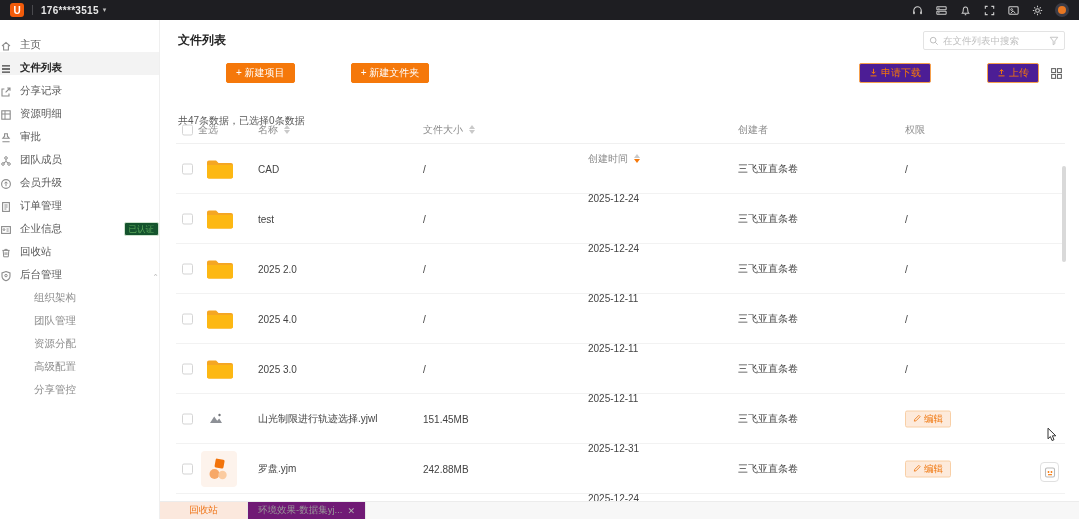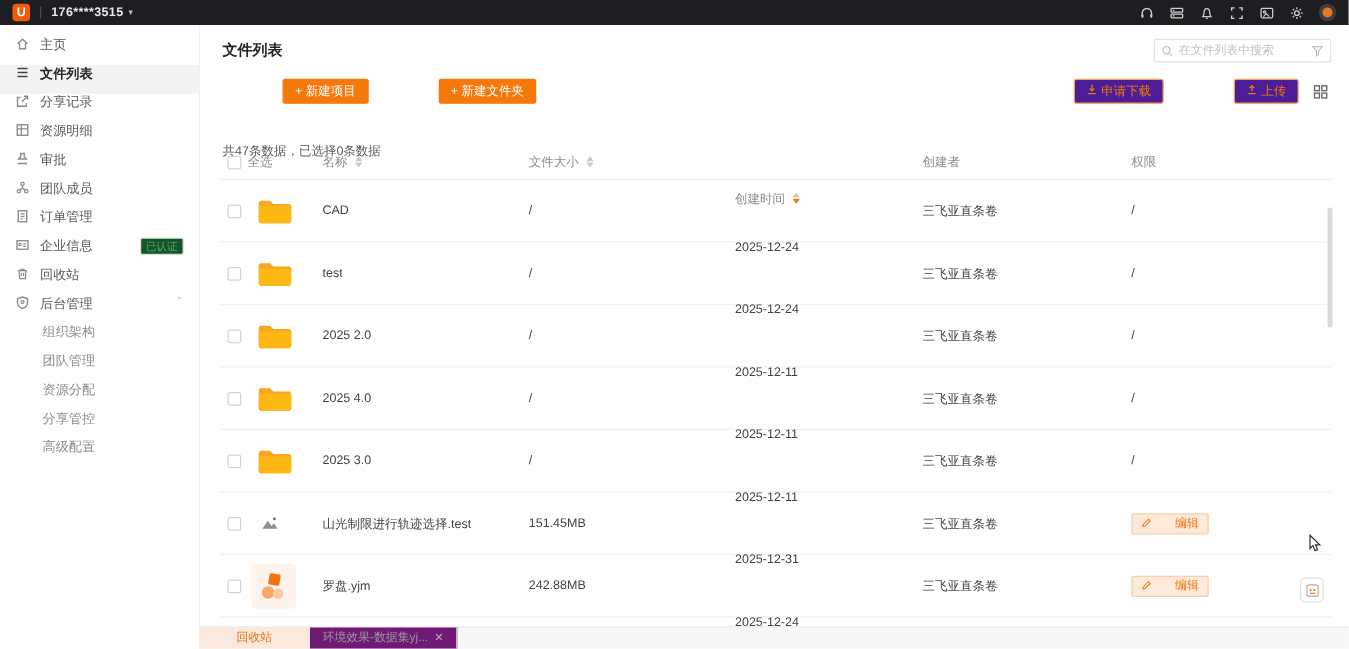--- a/index.html
+++ b/index.html
@@ -17,21 +17,21 @@
   .account .caret { font-size:7px; color:#bbb; }
   .top-icons { margin-left:auto; display:flex; align-items:center; gap:11px; }
   .top-icons .tico { width:13px; height:13px; display:inline-flex; color:#cfcfcf; }
   .avatar { width:14px; height:14px; border-radius:50%; background:#3c3c46; position:relative; overflow:hidden; }
   .avatar::after { content:""; position:absolute; left:3px; top:3px; width:8px; height:8px;
     border-radius:50%; background:#e87722; }
 
   
   .sidebar { position:absolute; top:20px; left:0; width:160px; bottom:0; background:#fff;
     border-right:1px solid #efefef; padding-top:9px; }
-  .side-item { height:23px; display:flex; align-items:flex-start; padding:0 12px; gap:8px;
+  .side-item { height:23px; display:flex; align-items:flex-end; padding:0 0; gap:8px;
     font-size:10.5px; color:#595959; cursor:pointer; }
   .side-item .sico { width:12px; height:12px; display:inline-flex; color:#8c8c8c; flex:none; }
   .side-item.selected { background:#f3f3f3; color:#262626; font-weight:bold; }
   .side-item.selected .sico { color:#434343; }
   .side-item.child { padding-left:34px; color:#8c8c8c; }
   .side-badge { margin-left:auto; font-size:8.5px; color:#5aa75a; border:1px solid #cfe3cf;
     background:#14532d; border-radius:2px; padding:0 4px; line-height:12px; }
   .side-caret { margin-left:auto; font-size:8px; color:#bfbfbf; }
 
   
@@ -72,21 +72,21 @@
   .sorter .down { border-top:4px solid #c9c9c9; }
   .sorter .down.active { border-top-color:#f5780a; }
 
   .folder-svg { width:30px; height:24px; display:none; }
   .model-thumb { width:22px; height:22px; display:none; align-items:center; justify-content:center; }
   .cube-thumb { width:36px; height:36px; border-radius:4px; background:#fdf3ec; display:none;
     align-items:center; justify-content:center; position:relative; margin-left:-4px; }
   .trow.t-folder .folder-svg { display:block; }
   .trow.t-model .model-thumb { display:flex; }
   .trow.t-cube .cube-thumb { display:flex; }
-  .edit-btn { display:none; align-items:center; gap:19px; background:#fdeadb; color:#ef750b;
+  .edit-btn { display:none; align-items:center; gap:3px; background:#fdeadb; color:#ef750b;
     border:1px solid #f8cfa6; border-radius:2px; font-size:9.5px; padding:1px 7px; cursor:pointer; }
   .perm-text { display:inline; }
   .trow.has-edit .edit-btn { display:inline-flex; }
 
   .vscrollbar { position:absolute; right:13px; top:146px; width:4px; height:96px;
     background:#d9d9d9; border-radius:2px; cursor:pointer; }
 
   
   .tabbar { position:absolute; left:160px; right:0; bottom:0; height:18px; background:#f7f7f7;
     border-top:1px solid #ececec; display:flex; align-items:stretch; }
@@ -207,20 +207,29 @@
             <circle cx="3" cy="9" r="1.3" fill="none" stroke="currentColor"></circle>
             <circle cx="9" cy="9" r="1.3" fill="none" stroke="currentColor"></circle>
             <path d="M6 4.5v2M6 6.5 3.6 8M6 6.5 8.4 8" stroke="currentColor"></path>
           </svg>
         </span>
     <span class="slabel">团队成员</span>
   </div>
       <div class="side-item">
     <span class="sico">
           <svg width="12" height="12" viewBox="0 0 12 12">
+            <circle cx="6" cy="6" r="4.4" fill="none" stroke="currentColor" stroke-width="1.1"></circle>
+            <path d="M6 8.2V4M4.5 5.4 6 3.8l1.5 1.6" fill="none" stroke="currentColor"></path>
+          </svg>
+        </span>
+    <span class="slabel">会员升级</span>
+  </div>
+      <div class="side-item">
+    <span class="sico">
+          <svg width="12" height="12" viewBox="0 0 12 12">
             <rect x="2.6" y="1.6" width="6.8" height="8.8" fill="none" stroke="currentColor" stroke-width="1.1"></rect>
             <path d="M4.4 4h3.2M4.4 6h3.2M4.4 8h2" stroke="currentColor"></path>
           </svg>
         </span>
     <span class="slabel">订单管理</span>
   </div>
       <div class="side-item">
     <span class="sico">
           <svg width="12" height="12" viewBox="0 0 12 12">
             <rect x="1.6" y="2.6" width="8.8" height="6.8" fill="none" stroke="currentColor" stroke-width="1.1"></rect>
@@ -256,25 +265,25 @@
       <div class="side-item child">
 
     <span class="slabel">团队管理</span>
   </div>
       <div class="side-item child">
 
     <span class="slabel">资源分配</span>
   </div>
       <div class="side-item child">
 
+    <span class="slabel">高级配置</span>
+  </div>
+      <div class="side-item child">
+
     <span class="slabel">分享管控</span>
-  </div>
-      <div class="side-item child">
-
-    <span class="slabel">高级配置</span>
   </div>
     </div>
 
   <div class="main">
     <div class="page-title">文件列表</div>
 
     <div class="search-box">
       <span class="ico">
         <svg width="10" height="10" viewBox="0 0 12 12">
             <circle cx="5" cy="5" r="3.4" fill="none" stroke="currentColor" stroke-width="1.2"></circle>
@@ -441,21 +450,21 @@
     <span class="cell c-icon">
 
       <span class="model-thumb">
         <svg width="20" height="20" viewBox="0 0 20 20">
                   <path d="M4 14l4.2-6.5 3 4.2 2-2.2 2.8 4.5z" fill="#8d9096"></path>
                   <circle cx="13.5" cy="6" r="1.2" fill="#6f7277"></circle>
                 </svg>
       </span>
 
     </span>
-    <span class="cell c-name">山光制限进行轨迹选择.test</span>
+    <span class="cell c-name">山光制限进行轨迹选择.yjwl</span>
     <span class="cell c-size">151.45MB</span>
     <span class="cell c-time">2025-12-31</span>
     <span class="cell c-creator">三飞亚直条卷</span>
     <span class="cell c-perm">
       
       <span class="edit-btn">
         <svg width="8" height="8" viewBox="0 0 12 12">
                   <path d="M2 10l.5-2.5L8.7 1.3l2 2L4.5 9.5z" fill="none" stroke="#ef750b" stroke-width="1.2"></path>
                 </svg>
         <span class="edit-label">编辑</span>

